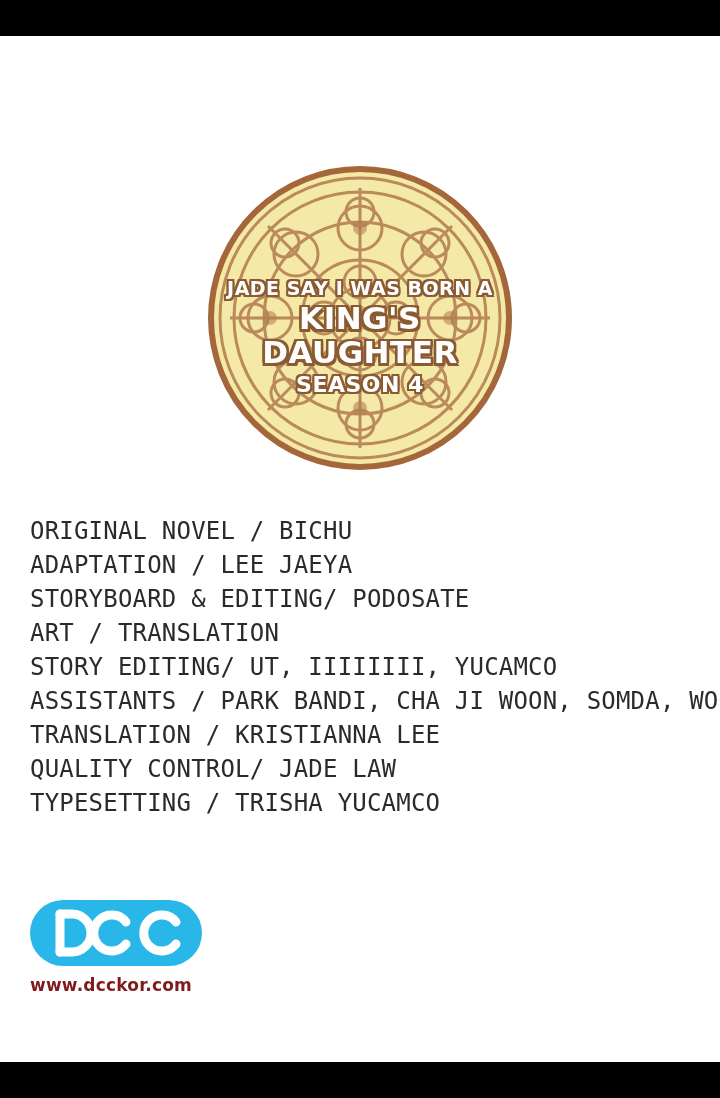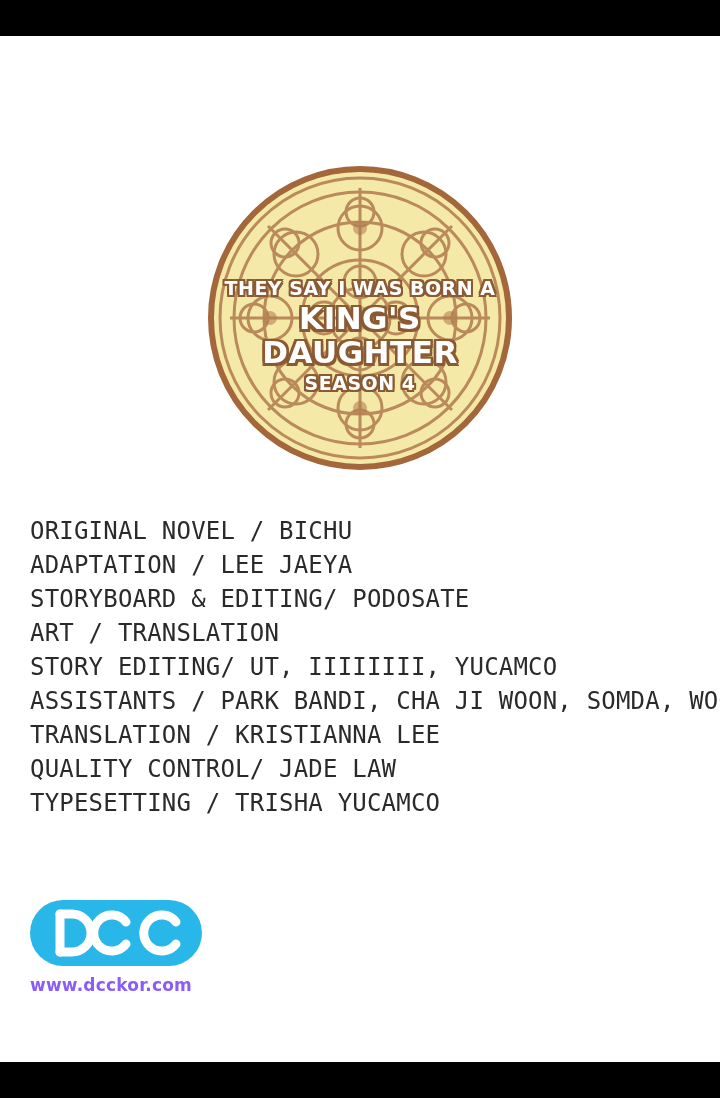--- a/index.html
+++ b/index.html
@@ -80,21 +80,21 @@
     font-weight: bold;
     letter-spacing: 0.5px;
     margin-top: 2px;
     text-shadow:
       -2.5px 0 #8a5a33, 2.5px 0 #8a5a33, 0 -2.5px #8a5a33, 0 2.5px #8a5a33,
       -2.5px -2.5px #8a5a33, 2.5px -2.5px #8a5a33, -2.5px 2.5px #8a5a33, 2.5px 2.5px #8a5a33;
     text-align: center;
   }
   .t-line3 {
     font-family: "DejaVu Sans", sans-serif;
-    font-size: 19px;
+    font-size: 22px;
     font-weight: bold;
     letter-spacing: 0.5px;
     margin-top: 4px;
     text-shadow:
       -2px 0 #8a5a33, 2px 0 #8a5a33, 0 -2px #8a5a33, 0 2px #8a5a33,
       -2px -2px #8a5a33, 2px -2px #8a5a33, -2px 2px #8a5a33, 2px 2px #8a5a33;
   }
 
   
   .credits {
@@ -128,21 +128,21 @@
   .logo-badge svg {
     position: absolute;
     left: 0;
     top: 0;
   }
   .logo-url {
     margin-top: 9px;
     font-family: "DejaVu Sans", sans-serif;
     font-size: 17px;
     font-weight: bold;
-    color: #8b5cf6;
+    color: #7f1d1d;
     letter-spacing: 0.2px;
   }
 </style>
 </head>
 <body>
 
 <div id="page">
 
   <div class="page-sheet">
 
@@ -190,21 +190,21 @@
           </g>
           <g fill="#b07a4e" opacity="0.55">
             <circle cx="146" cy="146" r="12"></circle>
             <circle cx="146" cy="56" r="7"></circle>
             <circle cx="236" cy="146" r="7"></circle>
             <circle cx="146" cy="236" r="7"></circle>
             <circle cx="56" cy="146" r="7"></circle>
           </g>
         </svg>
         <div class="emblem-title">
-          <div class="t-line1">THEY SAY I WAS BORN A</div>
+          <div class="t-line1">JADE SAY I WAS BORN A</div>
           <div class="t-line2">KING'S DAUGHTER</div>
           <div class="t-line3">SEASON 4</div>
         </div>
       </div>
     </div>
 
     <div class="credits">
       <div class="credit-line">ORIGINAL NOVEL / BICHU</div>
       <div class="credit-line">ADAPTATION /  LEE JAEYA</div>
       <div class="credit-line">STORYBOARD &amp; EDITING/ PODOSATE</div>

